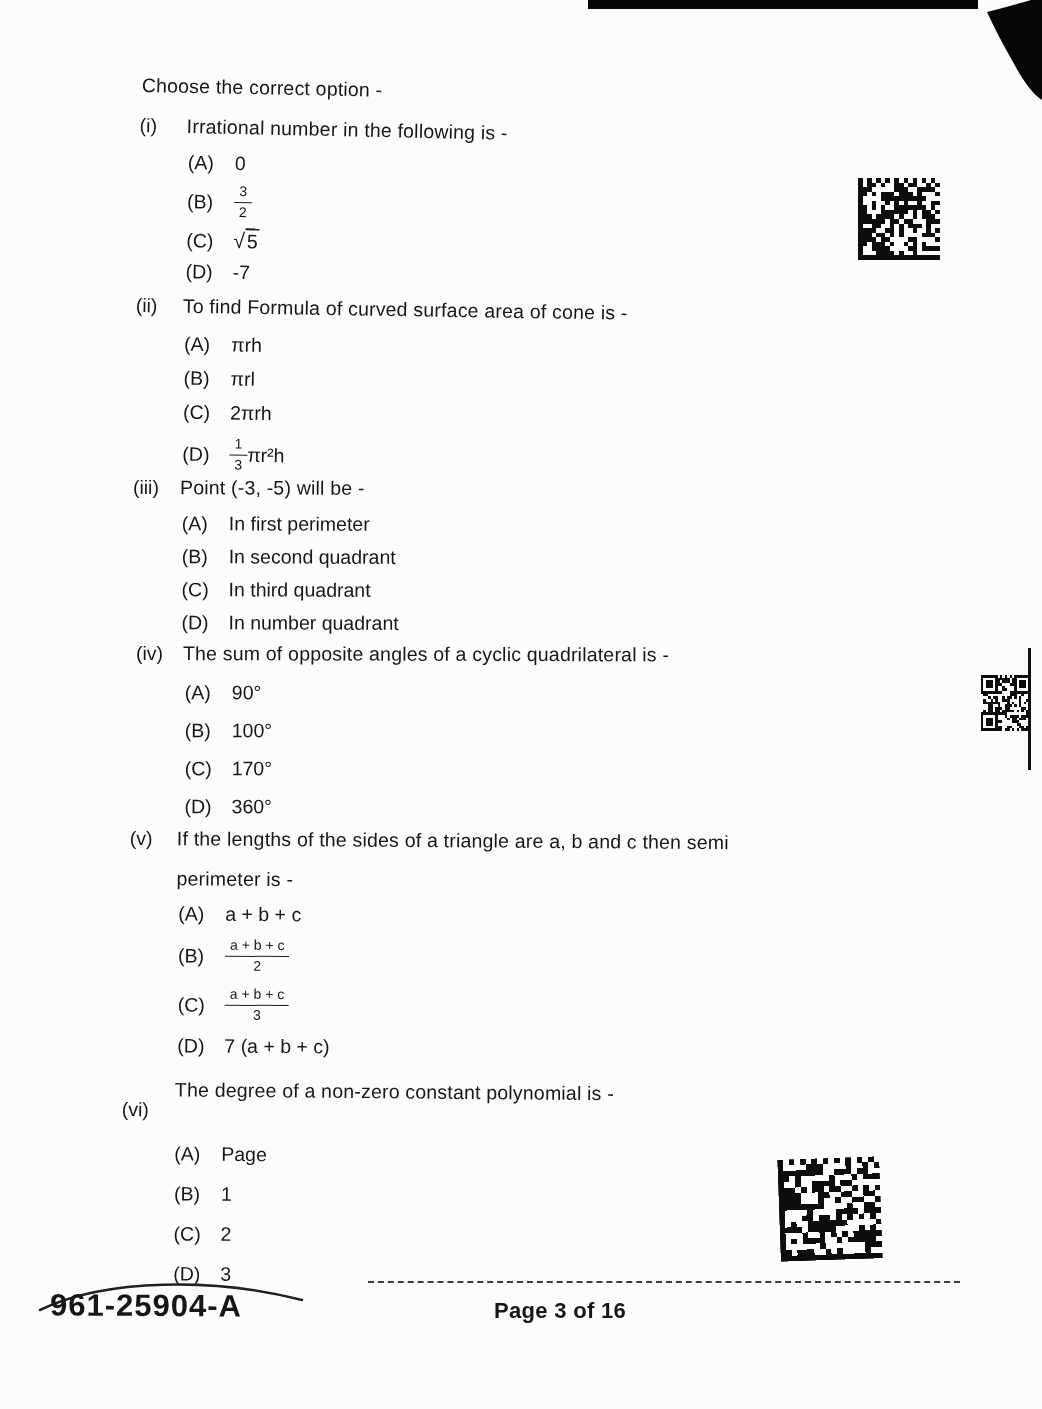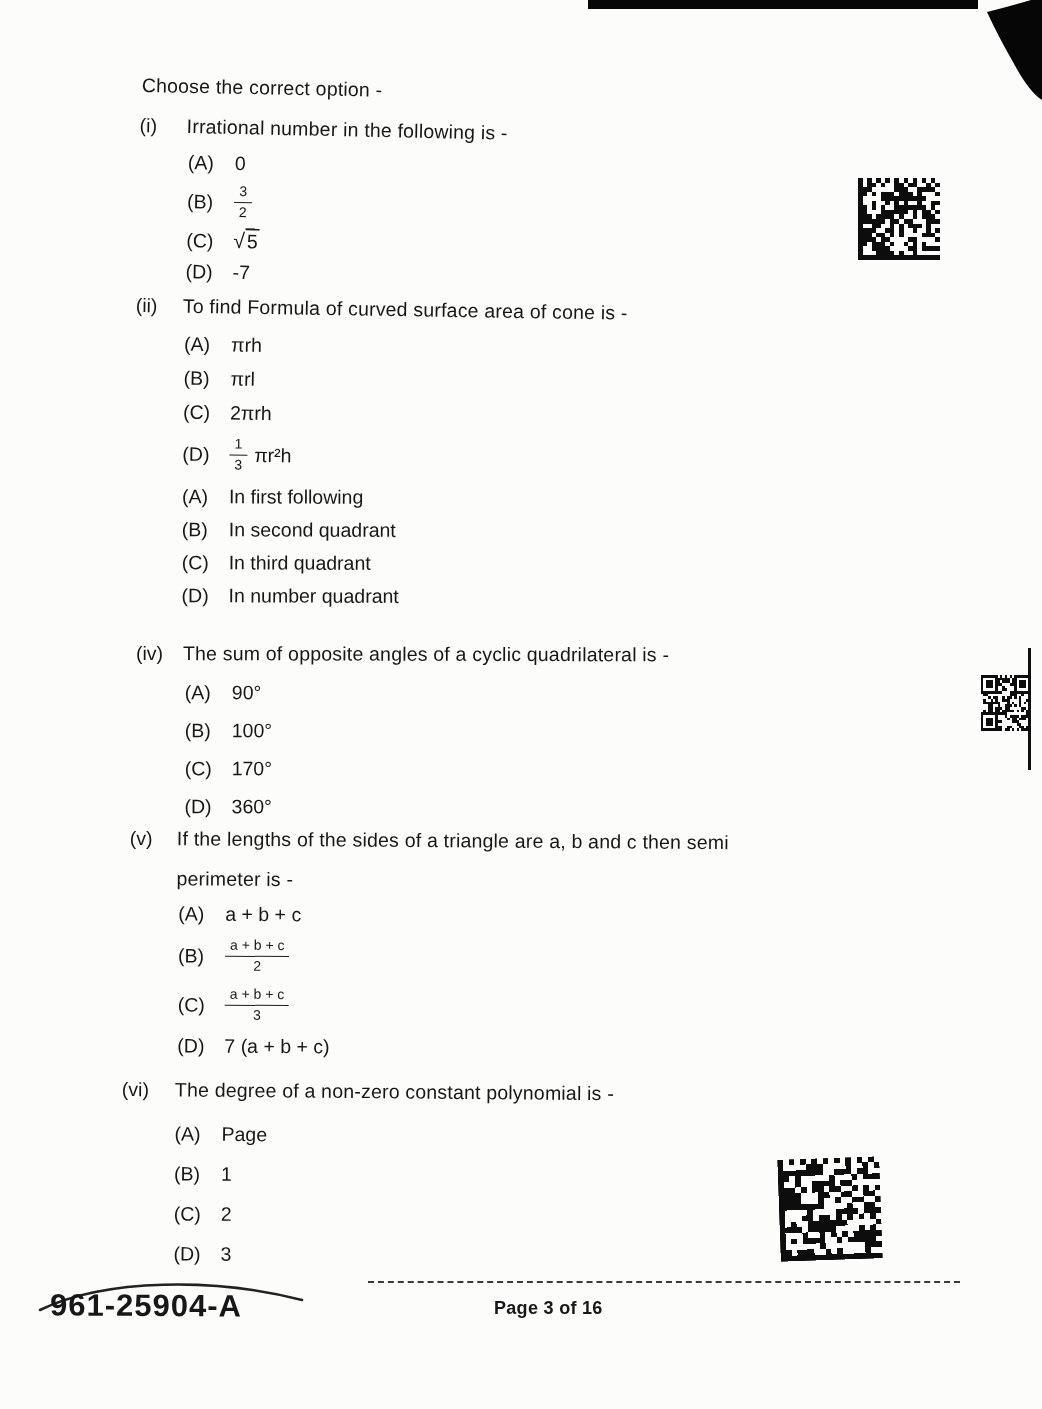--- a/index.html
+++ b/index.html
@@ -23,35 +23,35 @@
   .olab { width:47px; flex:0 0 47px; }
   .gap4  { row-gap:4px; }
   .gap6  { row-gap:6px; }
   .gap7  { row-gap:7px; }
   .gap11 { row-gap:11px; }
   .gap13 { row-gap:13px; }
   .frac { display:inline-flex; flex-direction:column; align-items:center;
           font-size:14px; line-height:1.25; padding:2px 0; }
   .frac .num { padding:0 5px 1px; border-bottom:1.6px solid #1c1c1c; }
   .frac .den { padding-top:1px; }
-  .suffix { margin-left:7px; }
+  .suffix { }
   .radsign { font-size:21px; }
   .radicand { border-top:2px solid #1c1c1c; padding:0 2px; }
   .barcode { position:absolute; }
   .barcode svg rect { fill:#0d0d0d; }
   .artifact-topbar { position:absolute; left:588px; top:0; width:390px; height:9px; background:#070707; }
   .artifact-edgeline { position:absolute; left:1028px; top:648px; width:3px; height:122px; background:#101010; }
   .artifact-corner { position:absolute; left:985px; top:0; width:57px; height:112px; }
   .dashline { position:absolute; left:368px; top:1281px; width:592px; border-top:2.5px dashed #3a3a3a; }
   .paper-code {
     position:absolute; left:50px; top:1288px; font-size:31px; font-weight:bold;
     letter-spacing:1px; transform:rotate(.3deg);
   }
   .swoosh { position:absolute; left:36px; top:1274px; width:272px; height:42px; }
-  .page-label { position:absolute; left:494px; top:1298px; font-size:18px; font-weight:bold; letter-spacing:.3px; }
+  .page-label { position:absolute; left:494px; top:1298px; font-size:22px; font-weight:bold; letter-spacing:.3px; }
 </style>
 </head>
 <body>
 
 <div class="page">
 
   <div class="artifact-topbar"></div>
   <svg class="artifact-corner" viewBox="0 0 57 112" preserveAspectRatio="none">
     <path d="M2,12 Q26,6 46,0 L57,0 L57,100 Q44,92 28,62 Q12,34 2,12 Z" fill="#060606"></path>
   </svg>
@@ -720,24 +720,28 @@
         <span class="frac">
           <span class="num">1</span>
           <span class="den">3</span>
         </span>
         <span class="otxt suffix">πr²h</span>
       </div>
     </div>
   </section>
 
   <section class="question" style="left:133px;top:474px;transform:rotate(0.2deg);">
+    <div class="qhead">
+      <span class="qnum">(iii)</span>
+      <span class="qtext">Point (-3, -5) will be -</span>
+    </div>
     <div class="opts gap6" style="margin-top:9px;">
       <div class="opt">
         <span class="olab">(A)</span>
-        <span class="otxt">In first following</span>
+        <span class="otxt">In first perimeter</span>
       </div>
       <div class="opt">
         <span class="olab">(B)</span>
         <span class="otxt">In second quadrant</span>
       </div>
       <div class="opt">
         <span class="olab">(C)</span>
         <span class="otxt">In third quadrant</span>
       </div>
       <div class="opt">
@@ -801,21 +805,21 @@
       </div>
       <div class="opt">
         <span class="olab">(D)</span>
         <span class="otxt">7 (a + b + c)</span>
       </div>
     </div>
   </section>
 
   <section class="question" style="left:122px;top:1076px;transform:rotate(0.5deg);">
     <div class="qhead">
-      <span class="qnum" style="width:53px;flex-basis:53px;">(vi)</span>
+      <span class="qnum" style="width:53px;flex-basis:53px;margin-top:20px;">(vi)</span>
       <span class="qtext">The degree of a non-zero constant polynomial is -</span>
     </div>
     <div class="opts gap13" style="margin-top:17px;padding-left:53px;">
       <div class="opt">
         <span class="olab">(A)</span>
         <span class="otxt">Page</span>
       </div>
       <div class="opt">
         <span class="olab">(B)</span>
         <span class="otxt">1</span>

